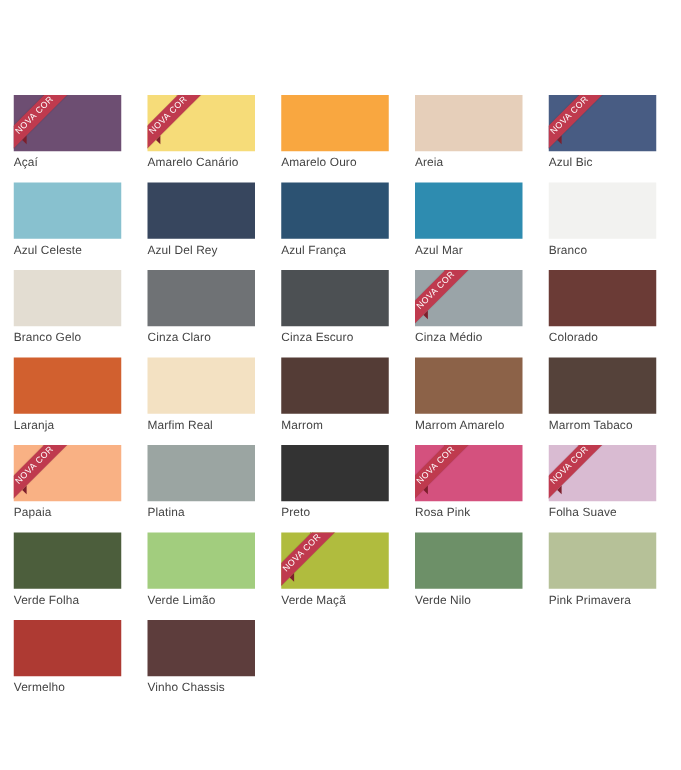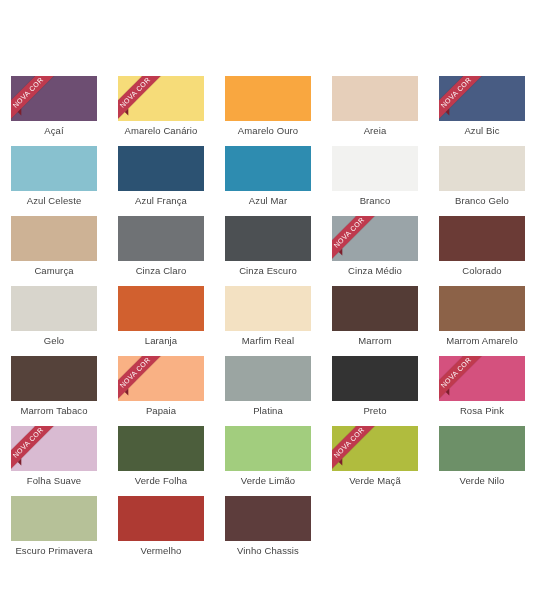--- a/index.html
+++ b/index.html
@@ -51,21 +51,20 @@
     width: 86px;
     height: 45px;
     overflow: hidden;
     box-sizing: border-box;
   }
   .swatch-label {
     margin-top: 4px;
     font-size: 9.5px;
     line-height: 11px;
     color: #434343;
-    text-align: center;
     font-family: "Liberation Sans", sans-serif;
     letter-spacing: 0.1px;
   }
   
   .nova-ribbon {
     position: absolute;
     left: -26px;
     top: 10px;
     width: 86px;
     height: 13px;
@@ -132,62 +131,58 @@
         <div class="swatch-chip" style="background-color: rgb(72, 92, 131);">
           <div class="nova-ribbon" style="background-color: rgb(191, 58, 78); color: rgb(255, 255, 255);">NOVA COR<span class="tail-a"></span><span class="tail-b"></span></div>
         </div>
         <div class="swatch-label">Azul Bic</div>
       </div>
       <div class="swatch-card">
         <div class="swatch-chip" style="background-color: rgb(136, 193, 207);"></div>
         <div class="swatch-label">Azul Celeste</div>
       </div>
       <div class="swatch-card">
+        <div class="swatch-chip" style="background-color: rgb(55, 70, 94);"></div>
+        <div class="swatch-label">Azul Del Rey</div>
+      </div>
+      <div class="swatch-card">
         <div class="swatch-chip" style="background-color: rgb(44, 82, 114);"></div>
         <div class="swatch-label">Azul França</div>
       </div>
       <div class="swatch-card">
         <div class="swatch-chip" style="background-color: rgb(46, 140, 176);"></div>
         <div class="swatch-label">Azul Mar</div>
       </div>
       <div class="swatch-card">
         <div class="swatch-chip" style="background-color: rgb(242, 242, 240);"></div>
         <div class="swatch-label">Branco</div>
       </div>
       <div class="swatch-card">
         <div class="swatch-chip" style="background-color: rgb(227, 221, 210);"></div>
         <div class="swatch-label">Branco Gelo</div>
       </div>
       <div class="swatch-card">
-        <div class="swatch-chip" style="background-color: rgb(205, 178, 149);"></div>
-        <div class="swatch-label">Camurça</div>
-      </div>
-      <div class="swatch-card">
         <div class="swatch-chip" style="background-color: rgb(111, 114, 117);"></div>
         <div class="swatch-label">Cinza Claro</div>
       </div>
       <div class="swatch-card">
         <div class="swatch-chip" style="background-color: rgb(76, 80, 83);"></div>
         <div class="swatch-label">Cinza Escuro</div>
       </div>
       <div class="swatch-card">
         <div class="swatch-chip" style="background-color: rgb(154, 164, 168);">
           <div class="nova-ribbon" style="background-color: rgb(191, 58, 78); color: rgb(255, 255, 255);">NOVA COR<span class="tail-a"></span><span class="tail-b"></span></div>
         </div>
         <div class="swatch-label">Cinza Médio</div>
       </div>
       <div class="swatch-card">
         <div class="swatch-chip" style="background-color: rgb(107, 59, 54);"></div>
         <div class="swatch-label">Colorado</div>
       </div>
       <div class="swatch-card">
-        <div class="swatch-chip" style="background-color: rgb(216, 213, 204);"></div>
-        <div class="swatch-label">Gelo</div>
-      </div>
-      <div class="swatch-card">
         <div class="swatch-chip" style="background-color: rgb(209, 96, 47);"></div>
         <div class="swatch-label">Laranja</div>
       </div>
       <div class="swatch-card">
         <div class="swatch-chip" style="background-color: rgb(243, 225, 194);"></div>
         <div class="swatch-label">Marfim Real</div>
       </div>
       <div class="swatch-card">
         <div class="swatch-chip" style="background-color: rgb(84, 60, 54);"></div>
         <div class="swatch-label">Marrom</div>
@@ -239,21 +234,21 @@
           <div class="nova-ribbon" style="background-color: rgb(191, 58, 78); color: rgb(255, 255, 255);">NOVA COR<span class="tail-a"></span><span class="tail-b"></span></div>
         </div>
         <div class="swatch-label">Verde Maçã</div>
       </div>
       <div class="swatch-card">
         <div class="swatch-chip" style="background-color: rgb(109, 144, 104);"></div>
         <div class="swatch-label">Verde Nilo</div>
       </div>
       <div class="swatch-card">
         <div class="swatch-chip" style="background-color: rgb(182, 193, 152);"></div>
-        <div class="swatch-label">Escuro Primavera</div>
+        <div class="swatch-label">Pink Primavera</div>
       </div>
       <div class="swatch-card">
         <div class="swatch-chip" style="background-color: rgb(174, 58, 51);"></div>
         <div class="swatch-label">Vermelho</div>
       </div>
       <div class="swatch-card">
         <div class="swatch-chip" style="background-color: rgb(93, 61, 60);"></div>
         <div class="swatch-label">Vinho Chassis</div>
       </div>
     </div>

